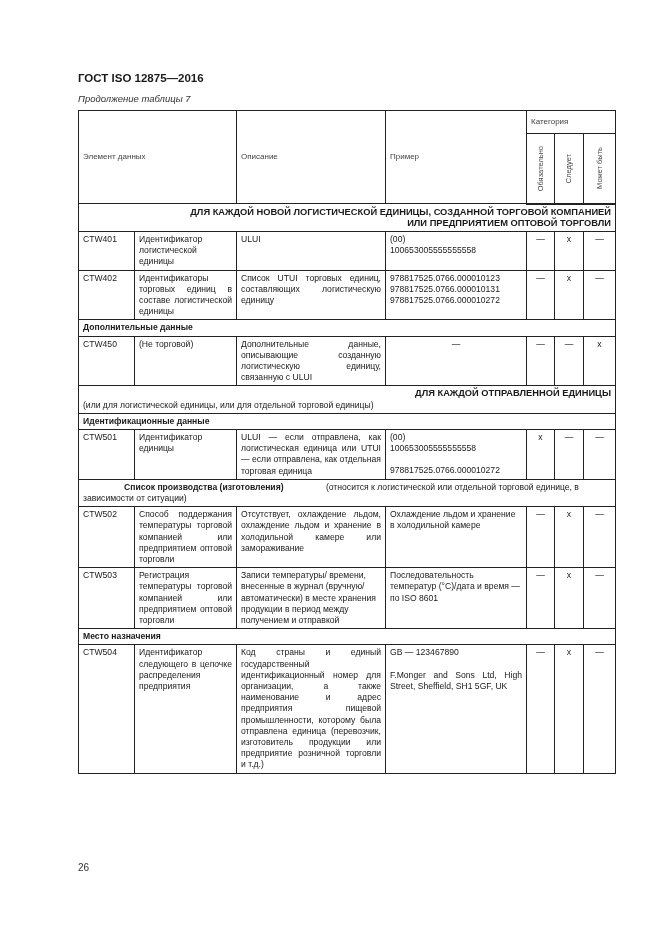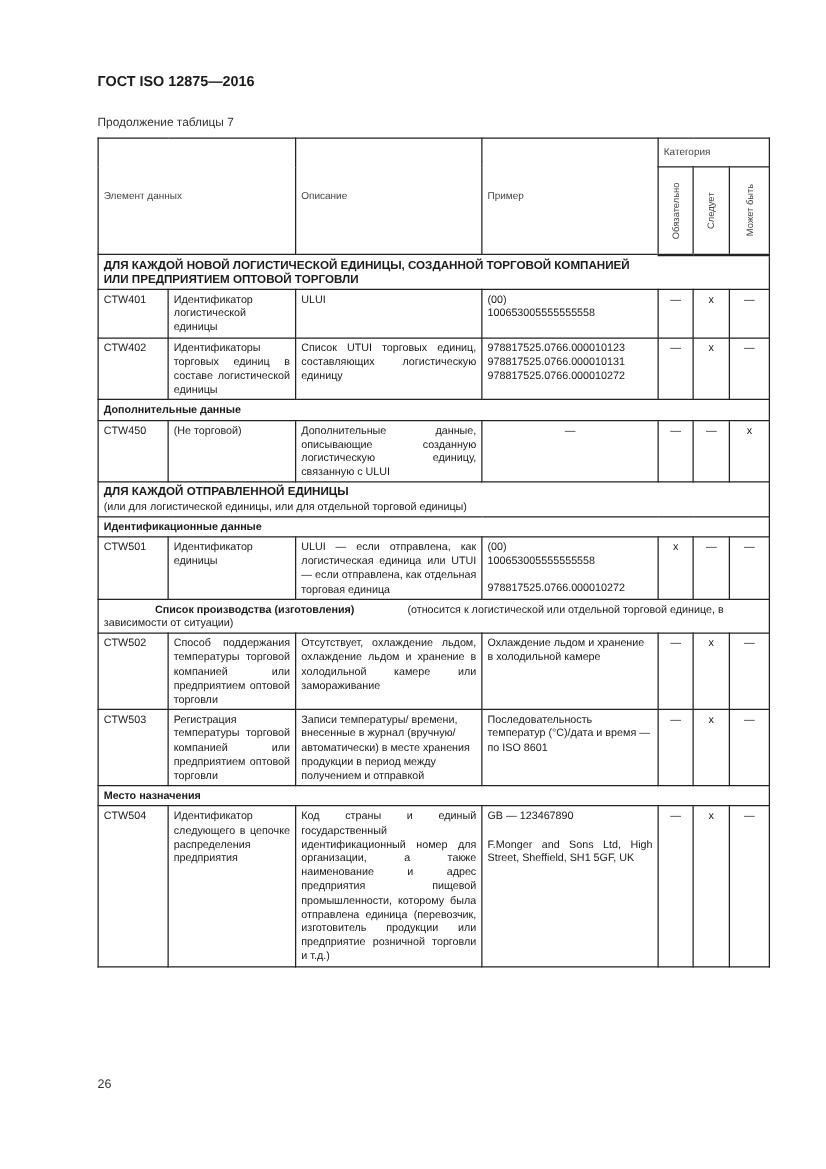--- a/index.html
+++ b/index.html
@@ -1,26 +1,26 @@
 <!DOCTYPE html>
 <html><head>
 <meta charset="utf-8">
 <style>
   html, body { margin:0; padding:0; background:#ffffff; }
   body { width:661px; height:935px; position:relative; font-family:"Liberation Sans", sans-serif; color:#1a1a1a; }
-  .doc-title { position:absolute; left:78px; top:60px; font-size:11.5px; font-weight:bold; }
-  .caption { position:absolute; left:78px; top:93px; font-size:9.5px; color:#333; }
+  .doc-title { position:absolute; left:78px; top:72px; font-size:11.5px; font-weight:bold; }
+  .caption { position:absolute; left:78px; top:93px; font-size:9.5px; font-style:italic; color:#333; }
   .page-num { position:absolute; left:78px; top:845px; font-size:10px; color:#333;margin-top:17px; }
   table { position:absolute; left:78px; top:110px; width:537px; border-collapse:collapse; table-layout:fixed; font-size:8.6px; line-height:11.2px; }
   td, th { border:1px solid #222; padding:2px 4px; vertical-align:top; font-weight:normal; }
   th { font-size:8px; color:#444; text-align:left; vertical-align:middle; }
   .hdr-top th { border-bottom:1px solid #222; }
   thead tr:last-child th { border-bottom:2px double #222; }
   .vert { writing-mode:vertical-rl; transform:rotate(180deg); white-space:nowrap; margin:0 auto; font-size:7.5px; color:#444; }
-  .section { text-align:left; font-weight:bold; font-size:9.3px; }
+  .section { text-align:right; font-weight:bold; font-size:9.3px; }
   .section-sub { font-size:8.6px; }
   .sub { font-weight:bold;margin-left:41px; }
   .sub-normal { font-weight:normal;padding-left:40px; }
   .justify { text-align:justify; }
   .center { text-align:center; }
   .gap { display:block; height:11px; }
 </style>
 </head>
 <body>
 

